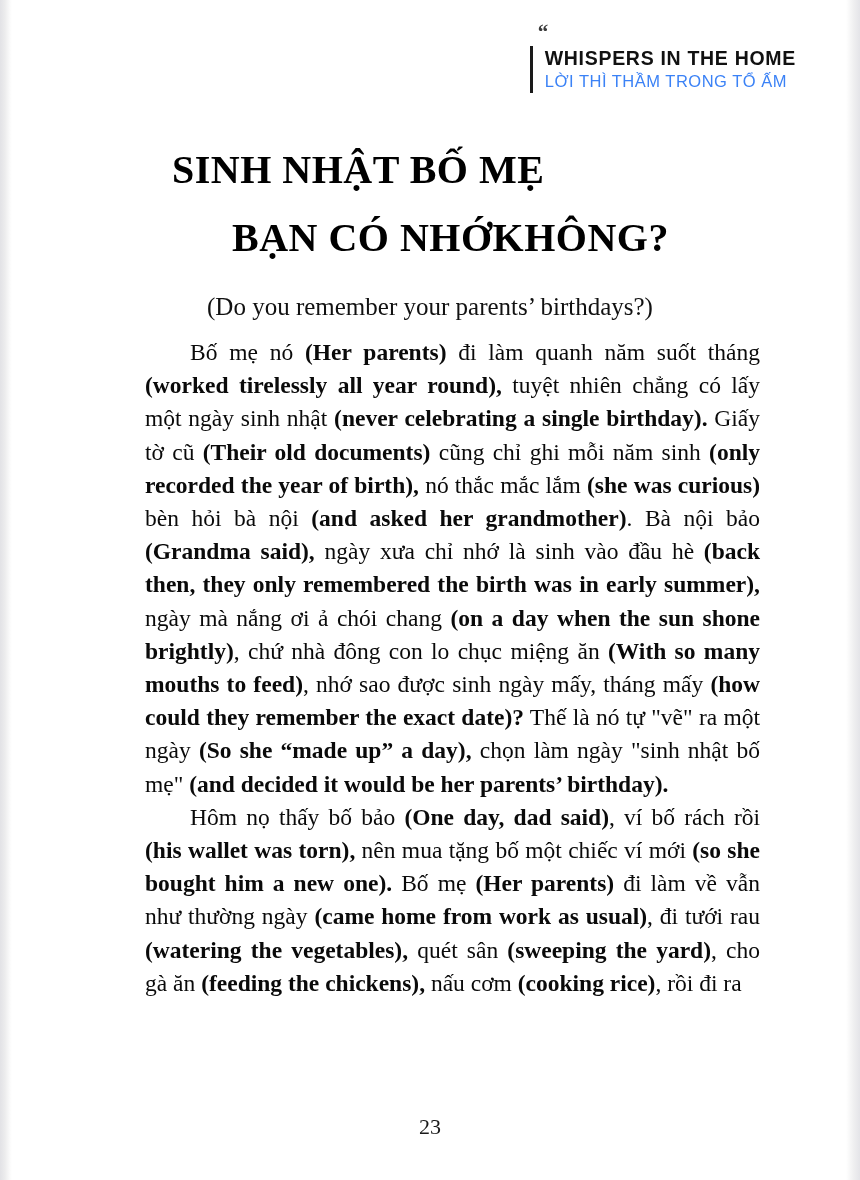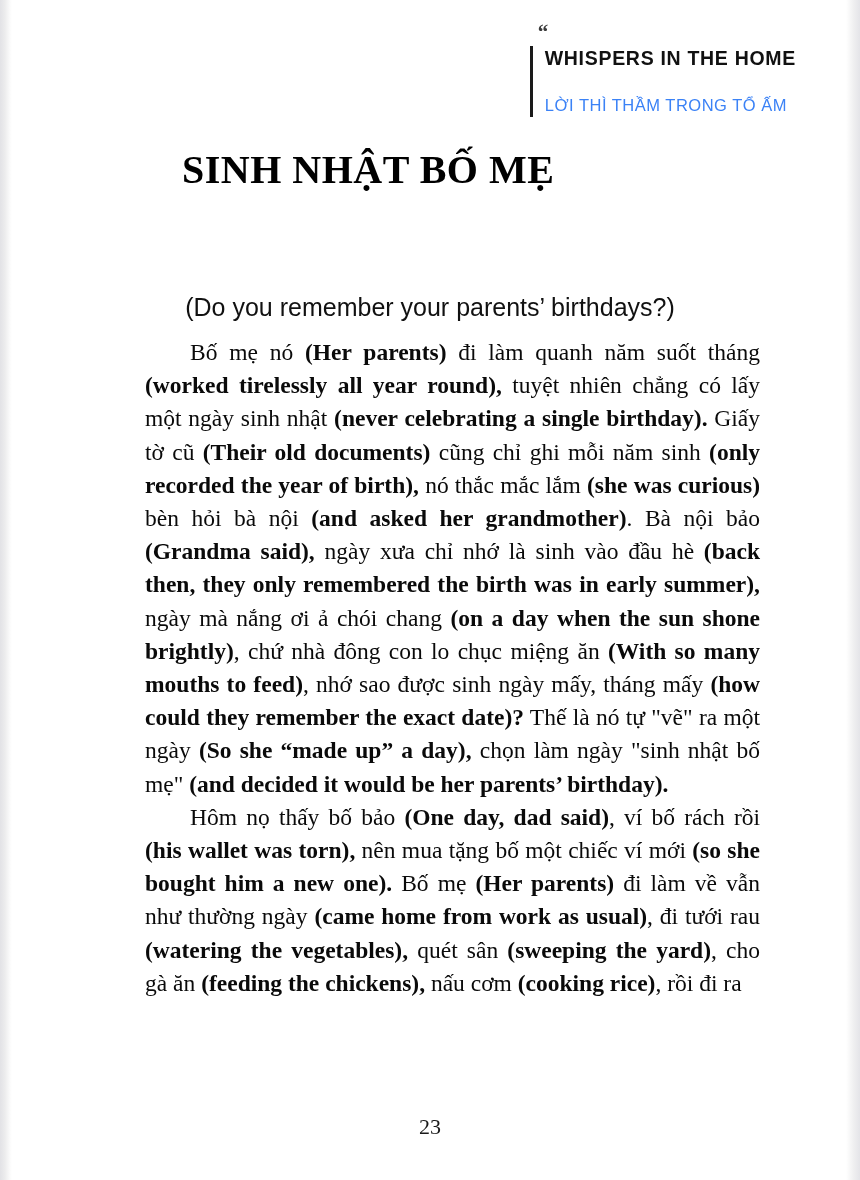--- a/index.html
+++ b/index.html
@@ -77,21 +77,20 @@
     width: 3px;
     background: #1a1a1a;
     margin-right: 12px;
     flex: none;
   }
   .header-lines {
     display: flex;
     flex-direction: column;
     justify-content: center;
     padding: 1px 0 2px 0;
-    gap: 24px;
   }
   .header-title {
     font-family: "Liberation Sans", sans-serif;
     font-weight: 700;
     font-size: 19.5px;
     letter-spacing: 0.7px;
     color: #111111;
     line-height: 1.18;
     white-space: nowrap;
   }
@@ -102,21 +101,21 @@
     letter-spacing: 0.5px;
     color: #3b82f6;
     line-height: 1.22;
     margin-top: 1px;
     white-space: nowrap;
   }
 
   
   .title-wrap {
     position: absolute;
-    left: 120px;
+    left: 110px;
     top: 150px;
     width: 640px;
   }
   .title-line {
     font-family: "Liberation Serif", "DejaVu Serif", serif;
     font-weight: 700;
     font-size: 40px;
     line-height: 1.0;
     color: #000000;
     letter-spacing: 0.5px;
@@ -131,21 +130,21 @@
     text-align: left;
     padding-left: 122px;
   }
 
   .subtitle {
     position: absolute;
     left: 0;
     top: 292px;
     width: 860px;
     text-align: center;
-    font-family: Liberation Sans, sans-serif;
+    font-family: Liberation Serif, serif;
     font-size: 25px;
     font-weight: 400;
     color: #111111;
     line-height: 1.2;
   }
 
   
   .body {
     position: absolute;
     left: 145px;
@@ -201,20 +200,21 @@
           <div class="header-lines">
             <div class="header-title">WHISPERS IN THE HOME</div>
             <div class="header-sub">LỜI THÌ THẦM TRONG TỔ ẤM</div>
           </div>
         </div>
       </div>
     </div>
 
     <div class="title-wrap">
       <div class="title-line title-line-1">SINH NHẬT BỐ MẸ</div>
+      <div class="title-line title-line-2">BẠN CÓ NHỚKHÔNG?</div>
     </div>
 
     <div class="subtitle">(Do you remember your parents’ birthdays?)</div>
 
     <div class="body">
         <p class="para"><span class="ind"></span><span>Bố mẹ nó </span><b>(Her parents)</b><span> đi làm quanh năm suốt tháng </span><b>(worked tirelessly all year round),</b><span> tuyệt nhiên chẳng có lấy một ngày sinh nhật </span><b>(never celebrating a single birthday).</b><span> Giấy tờ cũ </span><b>(Their old documents)</b><span> cũng chỉ ghi mỗi năm sinh </span><b>(only recorded the year of birth),</b><span> nó thắc mắc lắm </span><b>(she was curious)</b><span> bèn hỏi bà nội </span><b>(and asked her grandmother)</b><span>. Bà nội bảo </span><b>(Grandma said),</b><span> ngày xưa chỉ nhớ là sinh vào đầu hè </span><b>(back then, they only remembered the birth was in early summer),</b><span> ngày mà nắng ơi ả chói chang </span><b>(on a day when the sun shone brightly)</b><span>, chứ nhà đông con lo chục miệng ăn </span><b>(With so many mouths to feed)</b><span>, nhớ sao được sinh ngày mấy, tháng mấy </span><b>(how could they remember the exact date)?</b><span> Thế là nó tự "vẽ" ra một ngày </span><b>(So she “made up” a day),</b><span> chọn làm ngày "sinh nhật bố mẹ" </span><b>(and decided it would be her parents’ birthday).</b></p>
         <p class="para"><span class="ind"></span><span>Hôm nọ thấy bố bảo </span><b>(One day, dad said)</b><span>, ví bố rách rồi </span><b>(his wallet was torn),</b><span> nên mua tặng bố một chiếc ví mới </span><b>(so she bought him a new one).</b><span> Bố mẹ </span><b>(Her parents)</b><span> đi làm về vẫn như thường ngày </span><b>(came home from work as usual)</b><span>, đi tưới rau </span><b>(watering the vegetables),</b><span> quét sân </span><b>(sweeping the yard)</b><span>, cho gà ăn </span><b>(feeding the chickens),</b><span> nấu cơm </span><b>(cooking rice)</b><span>, rồi đi ra</span></p>
       </div>
 
     <div class="folio">23</div>

